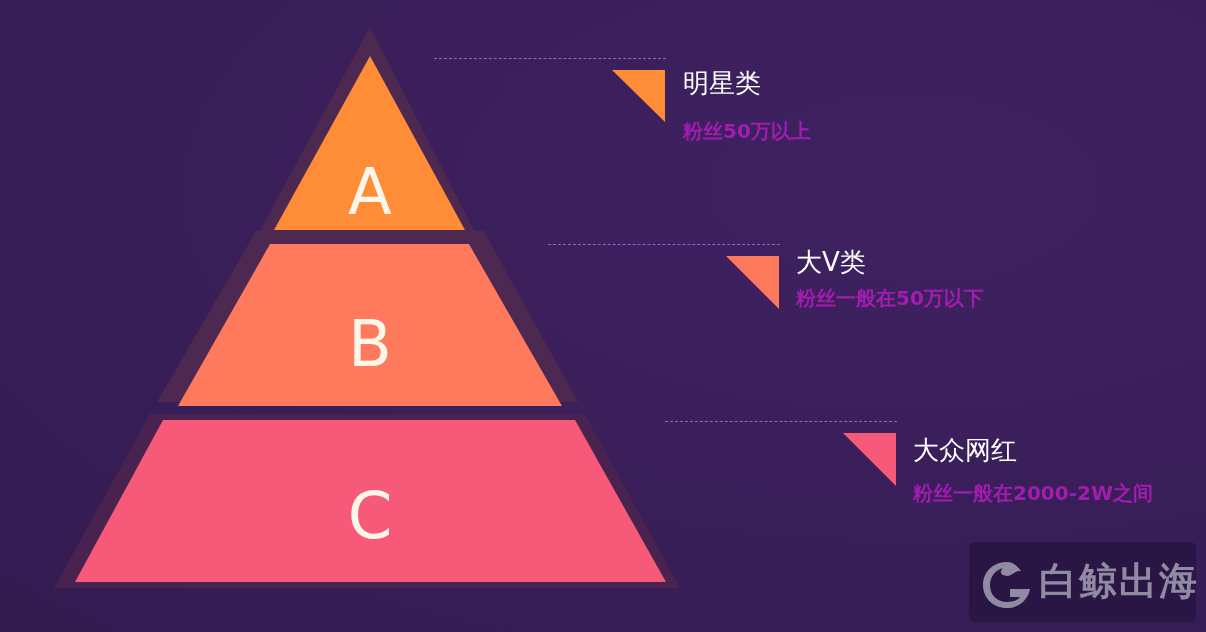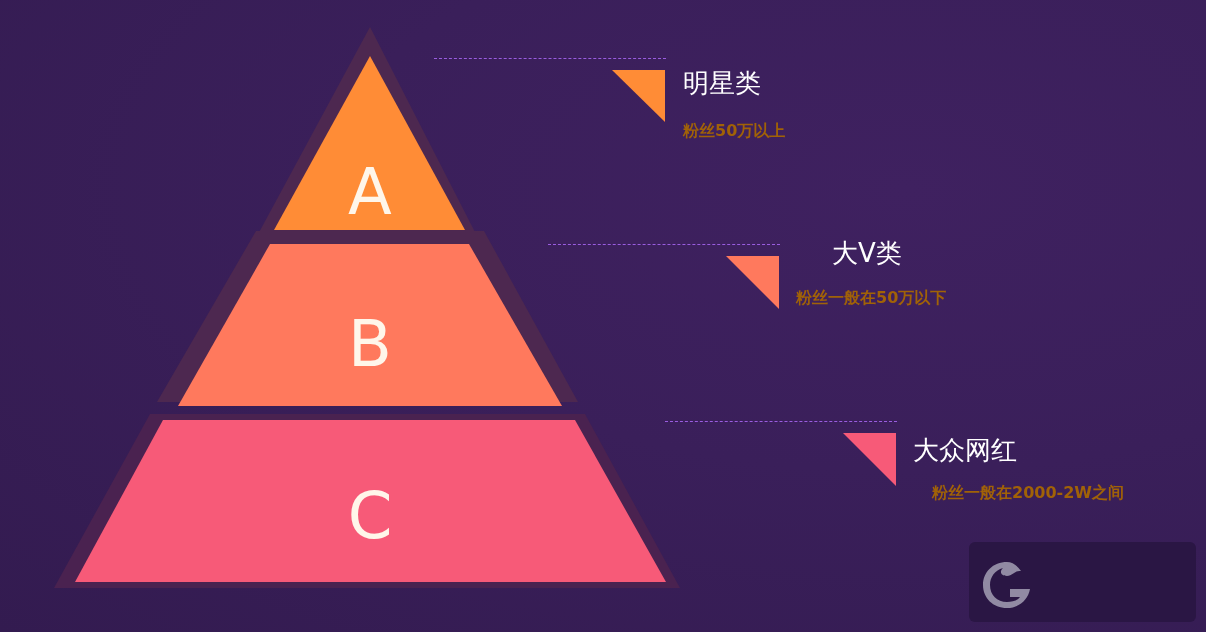--- a/index.html
+++ b/index.html
@@ -13,21 +13,21 @@
     position:absolute; color:#fff6ea; font-family:"DejaVu Sans","Liberation Sans",sans-serif;
     font-size:64px; line-height:64px; text-align:center; width:100px;
   }
   .dash {
     position:absolute; height:0; border-top:1px dashed #9a5de0;
   }
   .label-title {
     position:absolute; color:#ffffff; font-size:26px; line-height:30px; white-space:nowrap;text-align:center;
   }
   .label-sub {
-    position:absolute; color:#a16207; font-size:16px; font-weight:bold; line-height:20px; white-space:nowrap;
+    position:absolute; color:#a21caf; font-size:20px; font-weight:bold; line-height:20px; white-space:nowrap;
   }
   #logo {
     position:absolute; left:969px; top:542px; width:227px; height:80px;
     background:#2a1644; border-radius:6px;
   }
   #logo-text {
     position:absolute; left:70px; top:16px; font-size:38px; font-weight:bold; color:#918aa3;
     letter-spacing:2px; line-height:46px; white-space:nowrap;
   }
 </style>
@@ -53,23 +53,24 @@
 <div class="tier-letter" style="left:320px; top:312px;">B</div>
 <div class="tier-letter" style="left:320px; top:484px;">C</div>
 
 <div class="dash" style="left:434px; top:58px; width:232px;"></div>
 <div class="dash" style="left:548px; top:244px; width:232px;"></div>
 <div class="dash" style="left:665px; top:421px; width:232px;"></div>
 
 <div class="label-title" style="left:683px; top:68px;">明星类</div>
 <div class="label-sub" style="left:683px; top:121px;">粉丝50万以上</div>
 
-<div class="label-title" style="left:796px; top:238px;margin-left:36px;">大V类</div>
+<div class="label-title" style="left:796px; top:247px;">大V类</div>
 <div class="label-sub" style="left:796px; top:288px;">粉丝一般在50万以下</div>
 
 <div class="label-title" style="left:913px; top:435px;">大众网红</div>
-<div class="label-sub" style="left:932px; top:483px;">粉丝一般在2000-2W之间</div>
+<div class="label-sub" style="left:913px; top:483px;">粉丝一般在2000-2W之间</div>
 
 <div id="logo">
   <svg width="60" height="60" viewBox="0 0 60 60" style="position:absolute; left:8px; top:12px;">
     <path d="M30 8 C16 8 6 18 6 31 C6 44 16 54 30 54 C42 54 51 46 53 35 L33 35 L33 43 L43 43 C40 47 35 48 30 48 C20 48 13 41 13 31 C13 23 18 16 26 14 C22 18 24 22 30 22 C36 22 38 16 44 17 C40 11 35 8 30 8 Z" fill="#918aa3"></path>
   </svg>
+  <div id="logo-text">白鲸出海</div>
 </div>
 
 </body></html>

